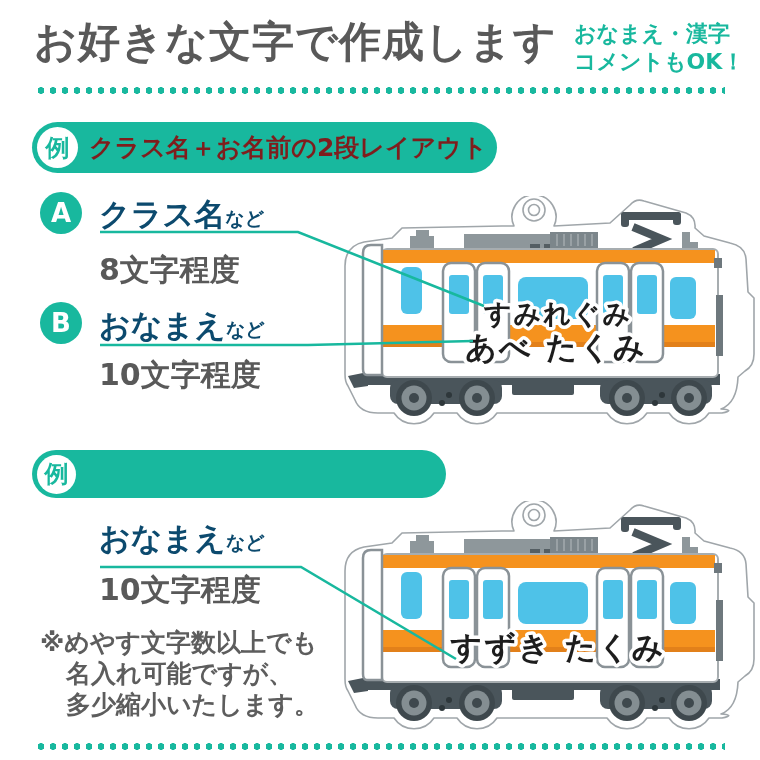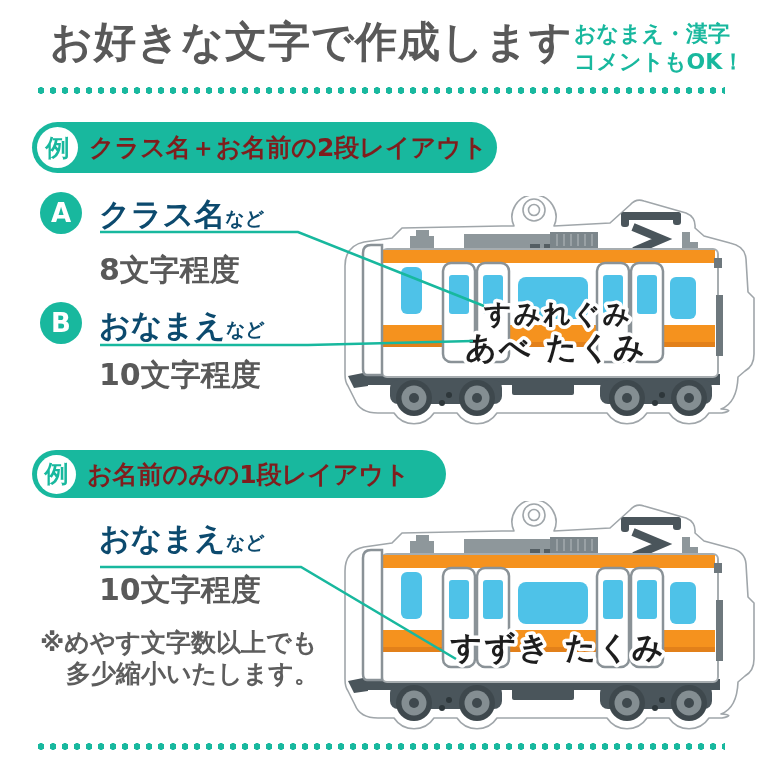--- a/index.html
+++ b/index.html
@@ -2,21 +2,21 @@
 <html><head>
 <meta charset="utf-8">
 <style>
   html,body{margin:0;padding:0;background:#fff;}
   .page{
     position:relative;width:760px;height:760px;background:#ffffff;overflow:hidden;
     font-family:"DejaVu Sans","Liberation Sans",sans-serif;color:#595959;
   }
   .abs{position:absolute;}
   
-  .title{left:34px;top:14px;font-size:42px;font-weight:800;letter-spacing:1px;color:#595959;white-space:nowrap;margin-left:16px;}
+  .title{left:34px;top:14px;font-size:42px;font-weight:800;letter-spacing:1px;color:#595959;white-space:nowrap;}
   .header-note{left:574px;top:20px;font-size:22px;font-weight:800;color:#18B89E;line-height:28px;white-space:nowrap;}
   .dotted{height:7px;width:690px;left:35px;
     background-image:radial-gradient(circle closest-side,#18B89E 92%,transparent);
     background-size:12px 7px;background-repeat:repeat-x;}
   .dotted.top{top:87px;}
   .dotted.bottom{top:743px;}
   
   .pill{background:#18B89E;border-radius:27px;display:flex;align-items:center;box-sizing:border-box;padding:0 14px 0 5px;}
   .pill1{left:32px;top:122px;width:465px;height:51px;}
   .pill2{left:32px;top:450px;width:414px;height:48px;}
@@ -59,28 +59,28 @@
   <div class="abs marker" style="left:40px;top:192px;">A</div>
   <div class="abs item-label" style="left:99px;top:194px;"><span>クラス名</span><span class="suffix">など</span></div>
   <div class="abs item-limit" style="left:99px;top:250px;">8文字程度</div>
 
   <div class="abs marker" style="left:40px;top:302px;">B</div>
   <div class="abs item-label" style="left:99px;top:305px;"><span>おなまえ</span><span class="suffix">など</span></div>
   <div class="abs item-limit" style="left:99px;top:355px;">10文字程度</div>
 
   <div class="abs pill pill2">
     <span class="badge" style="width:39px;height:39px;">例</span>
-    <span class="pill-label">お名前のみの1段レイアウト</span>
   </div>
 
   <div class="abs item-label" style="left:99px;top:518px;"><span>おなまえ</span><span class="suffix">など</span></div>
   <div class="abs item-limit" style="left:99px;top:570px;">10文字程度</div>
 
   <div class="abs note">
     <div>※めやす文字数以上でも</div>
+    <div class="indent">名入れ可能ですが、</div>
     <div class="indent">多少縮小いたします。</div>
   </div>
 
   <svg class="train-svg train1" viewBox="0 0 418 244">
     <defs>
       <g id="train-kc">
 
         <path d="M 3,70 Q 3,50 22,46 L 50,42 L 60,32 L 160,30 L 172,30
                  A 22,22 0 1 1 212,30
                  L 268,27 L 288,9 Q 294,2 302,5 L 344,17 Q 354,21 353,32 L 362,40 L 388,47

